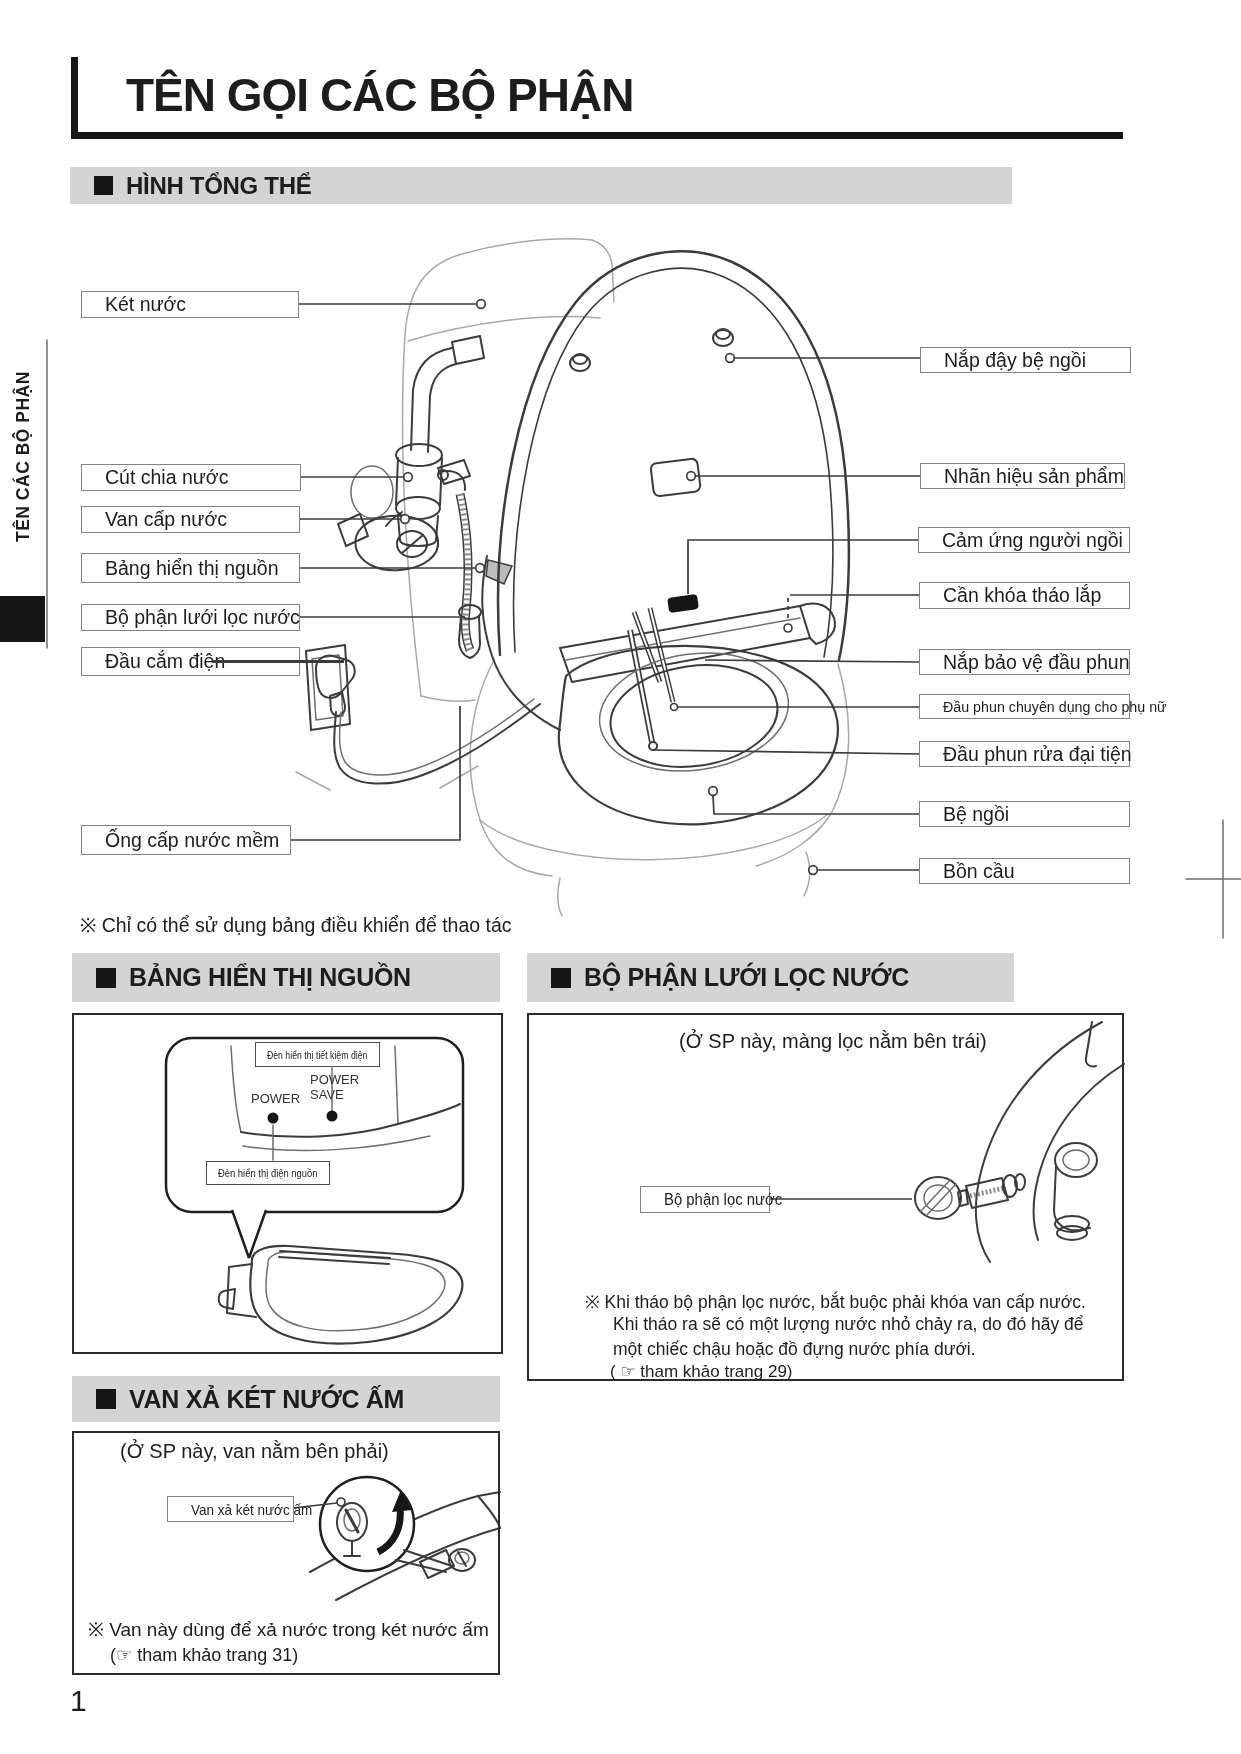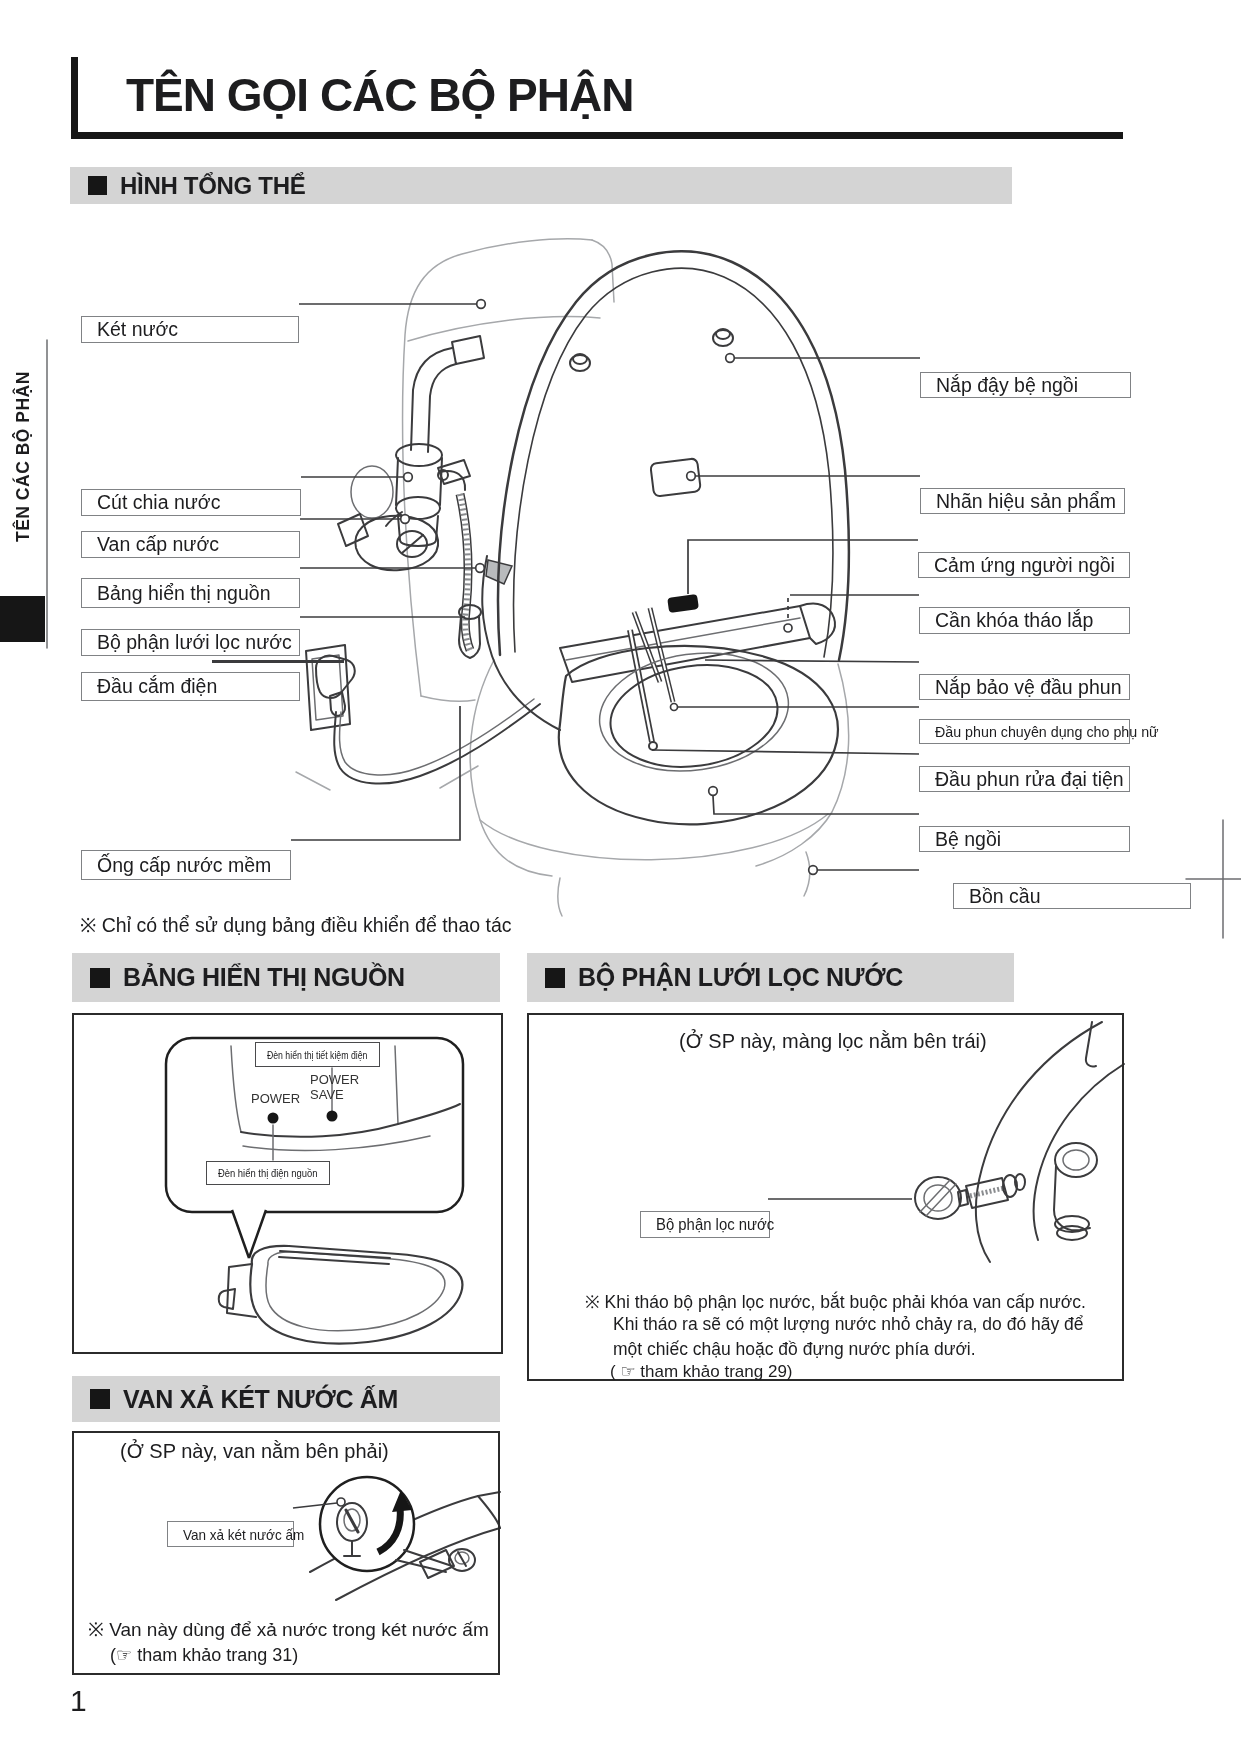--- a/index.html
+++ b/index.html
@@ -8,25 +8,25 @@
   .abs{position:absolute;}
   svg{position:absolute;left:0;top:0;pointer-events:none;}
   .dk{fill:none;stroke:#3b3b3d;stroke-width:2;stroke-linecap:round;stroke-linejoin:round;}
   .md{fill:none;stroke:#6d6e71;stroke-width:1.5;stroke-linecap:round;stroke-linejoin:round;}
   .lt{fill:none;stroke:#a6a8ab;stroke-width:1.5;stroke-linecap:round;stroke-linejoin:round;}
   .ld{fill:none;stroke:#3b3b3d;stroke-width:1.7;}
   .dot{fill:#fff;stroke:#3b3b3d;stroke-width:1.7;}
   .title-bar{background:#161616;}
   .page-title{font-size:46px;font-weight:bold;letter-spacing:-1px;white-space:nowrap;margin-left:36px;}
   .rule{background:#161616;}
-  .gbar{background:#d4d4d4;display:flex;align-items:center;padding-left:18px;box-sizing:border-box;}
+  .gbar{background:#d4d4d4;display:flex;align-items:center;padding-left:24px;box-sizing:border-box;}
   .gbar .sq{display:inline-block;width:20px;height:20px;background:#161616;margin-right:13px;flex:0 0 auto;}
   .gbar .htxt{font-size:24px;font-weight:bold;white-space:nowrap;letter-spacing:-0.3px;}
   .lbl{position:absolute;box-sizing:border-box;background:#fff;border:1.5px solid #808285;
-       font-size:19.5px;display:flex;align-items:center;padding-left:15px;white-space:nowrap;margin-top:25px;}
+       font-size:19.5px;display:flex;align-items:center;padding-left:23px;white-space:nowrap;}
   .cond{font-size:15.5px;transform:scaleX(.92);transform-origin:0 50%;}
   .cbox{position:absolute;border:2px solid #2b2b2b;box-sizing:border-box;background:transparent;}
   .tinybox{position:absolute;box-sizing:border-box;background:#fff;border:1px solid #4a4a4c;
            display:flex;align-items:center;justify-content:center;overflow:visible;white-space:nowrap;}
   .tinybox span{display:inline-block;font-size:11.5px;}
   .note{position:absolute;white-space:nowrap;}
   .vtext{writing-mode:vertical-rl;transform:rotate(180deg);font-weight:bold;font-size:17.5px;
          letter-spacing:.5px;white-space:nowrap;}
   .tab{background:#161616;}
   .inline-leader{background:#3b3b3d;}
@@ -253,21 +253,21 @@
   <div class="lbl" style="left:920px;top:347px;width:211px;height:26px;">Nắp đậy bệ ngồi</div>
   <div class="lbl" style="left:920px;top:463px;width:205px;height:26px;">Nhãn hiệu sản phẩm</div>
   <div class="lbl" style="left:918px;top:527px;width:212px;height:26px;">Cảm ứng người ngồi</div>
   <div class="lbl" style="left:919px;top:582px;width:211px;height:27px;">Cần khóa tháo lắp</div>
   <div class="lbl" style="left:919px;top:649px;width:211px;height:26px;">Nắp bảo vệ đầu phun</div>
   <div class="lbl" style="left:919px;top:694px;width:211px;height:25px;">
       <span class="cond">Đầu phun chuyên dụng cho phụ nữ</span>
     </div>
   <div class="lbl" style="left:919px;top:741px;width:211px;height:26px;">Đầu phun rửa đại tiện</div>
   <div class="lbl" style="left:919px;top:801px;width:211px;height:26px;">Bệ ngồi</div>
-  <div class="lbl" style="left:953px;top:858px;width:238px;height:26px;">Bồn cầu</div>
+  <div class="lbl" style="left:919px;top:858px;width:211px;height:26px;">Bồn cầu</div>
 
   <div class="note" style="left:80px;top:911px;font-size:19.5px;">※ Chỉ có thể sử dụng bảng điều khiển để thao tác</div>
 
   <div class="abs gbar" style="left:72px;top:953px;width:428px;height:49px;">
     <span class="sq"></span>
     <span class="htxt" style="font-size:25px;">BẢNG HIỂN THỊ NGUỒN</span>
   </div>
   <div class="cbox" style="left:72px;top:1013px;width:431px;height:341px;"></div>
   <div class="tinybox" style="left:255px;top:1042px;width:125px;height:25px;">
     <span style="transform:scaleX(.76);">Đèn hiển thị tiết kiệm điện</span>

